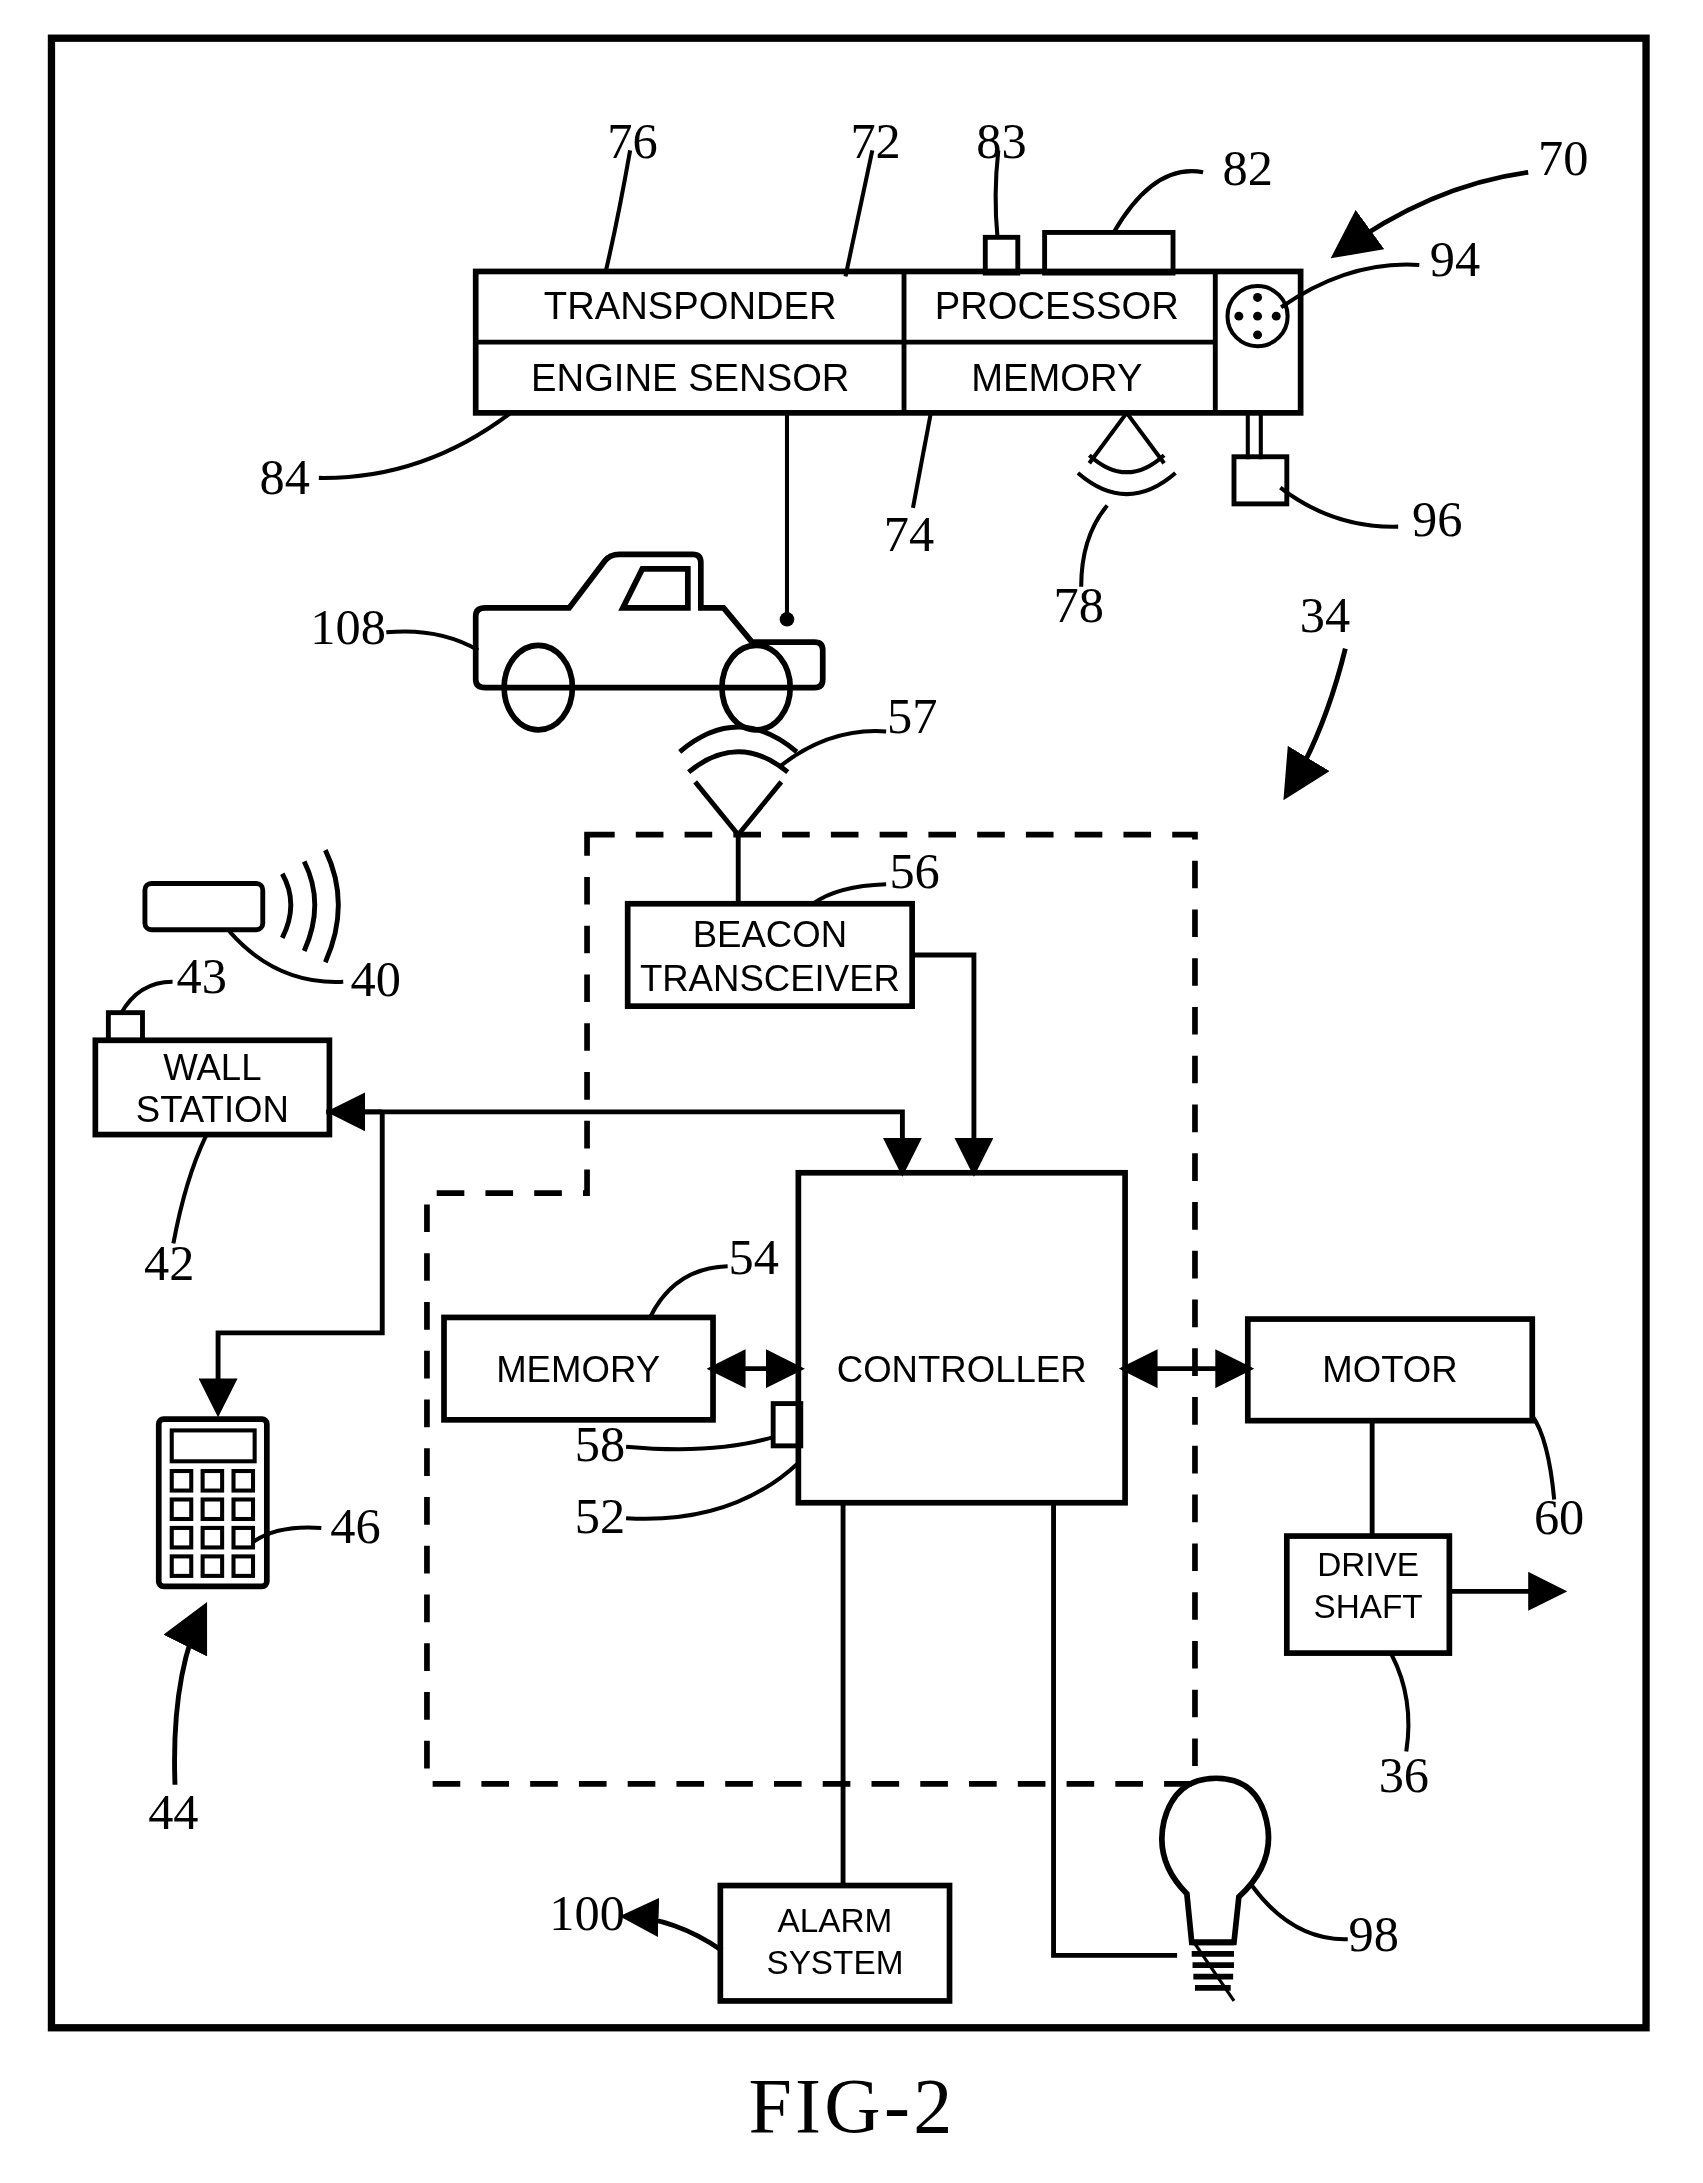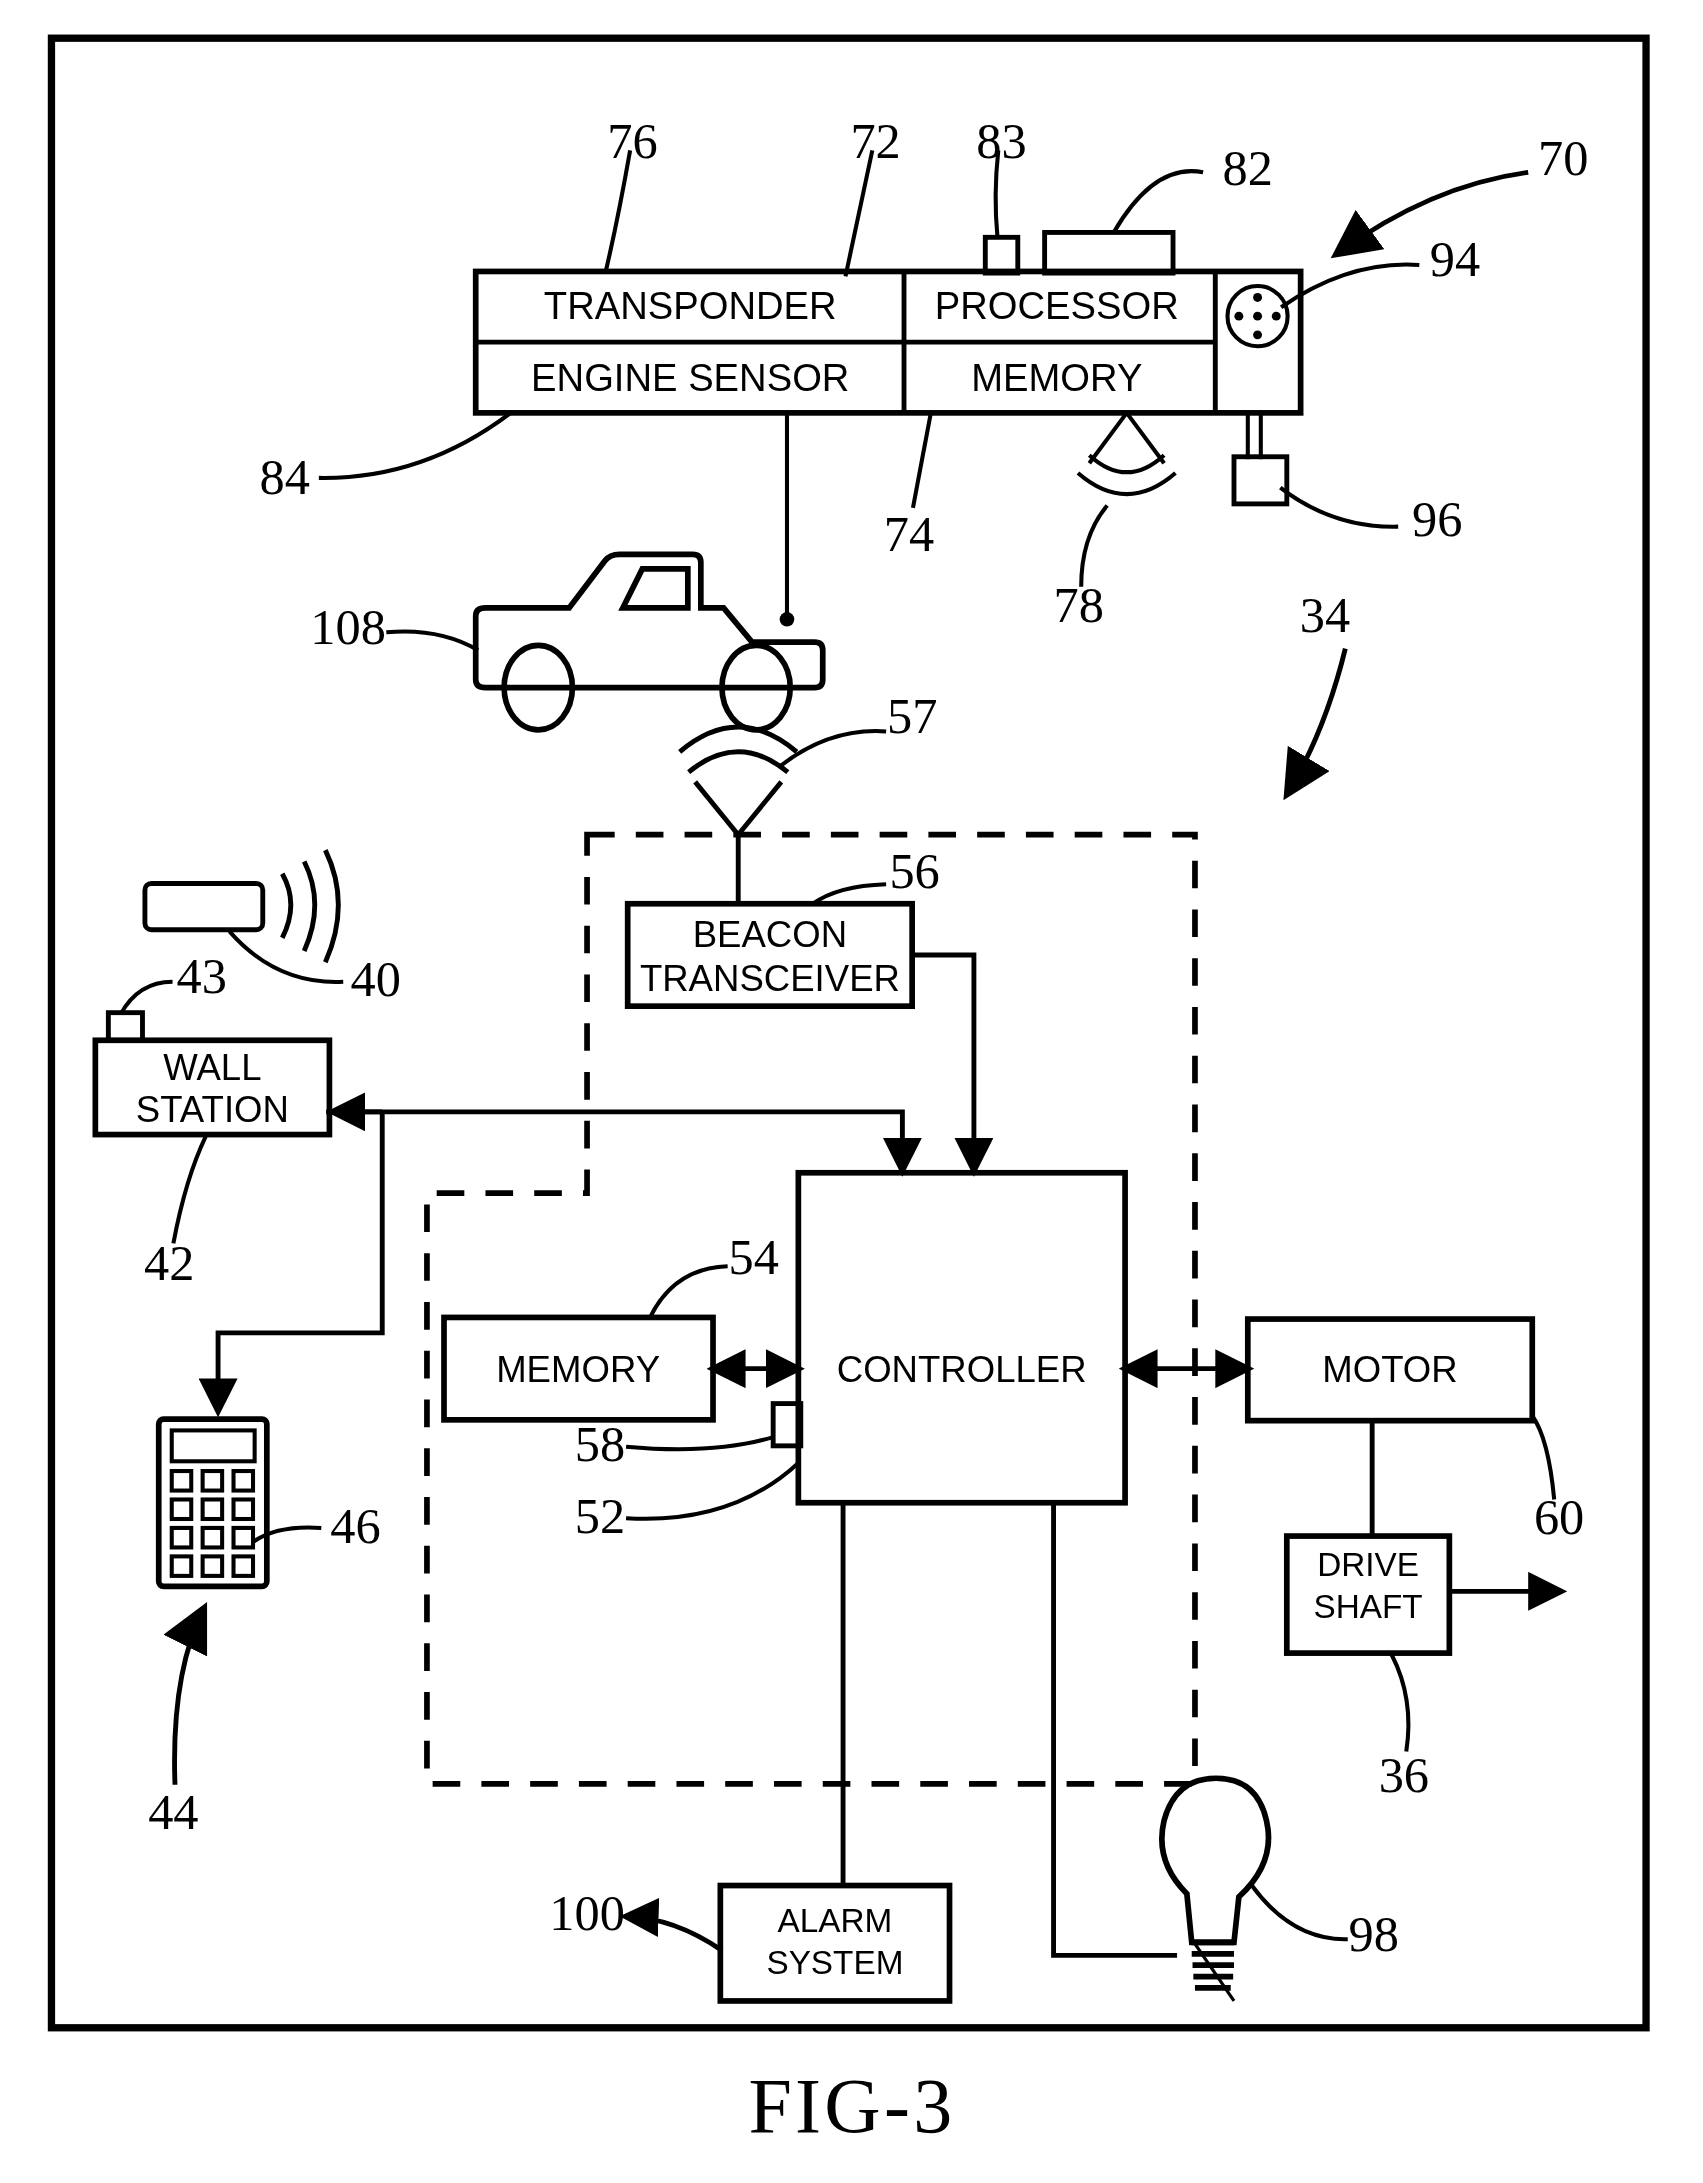--- a/index.html
+++ b/index.html
@@ -249,16 +249,16 @@
       <text x="738" y="1798">58</text>
       <text x="738" y="1886">52</text>
       <text x="1918" y="1888">60</text>
       <text x="1727" y="2205">36</text>
       <text x="1690" y="2400">98</text>
       <text x="722" y="2375">100</text>
     </g>
 
   </svg>
 
-  <div class="figlabel">FIG-3</div>
+  <div class="figlabel">FIG-2</div>
 
 </div>
 
 
 </body></html>

